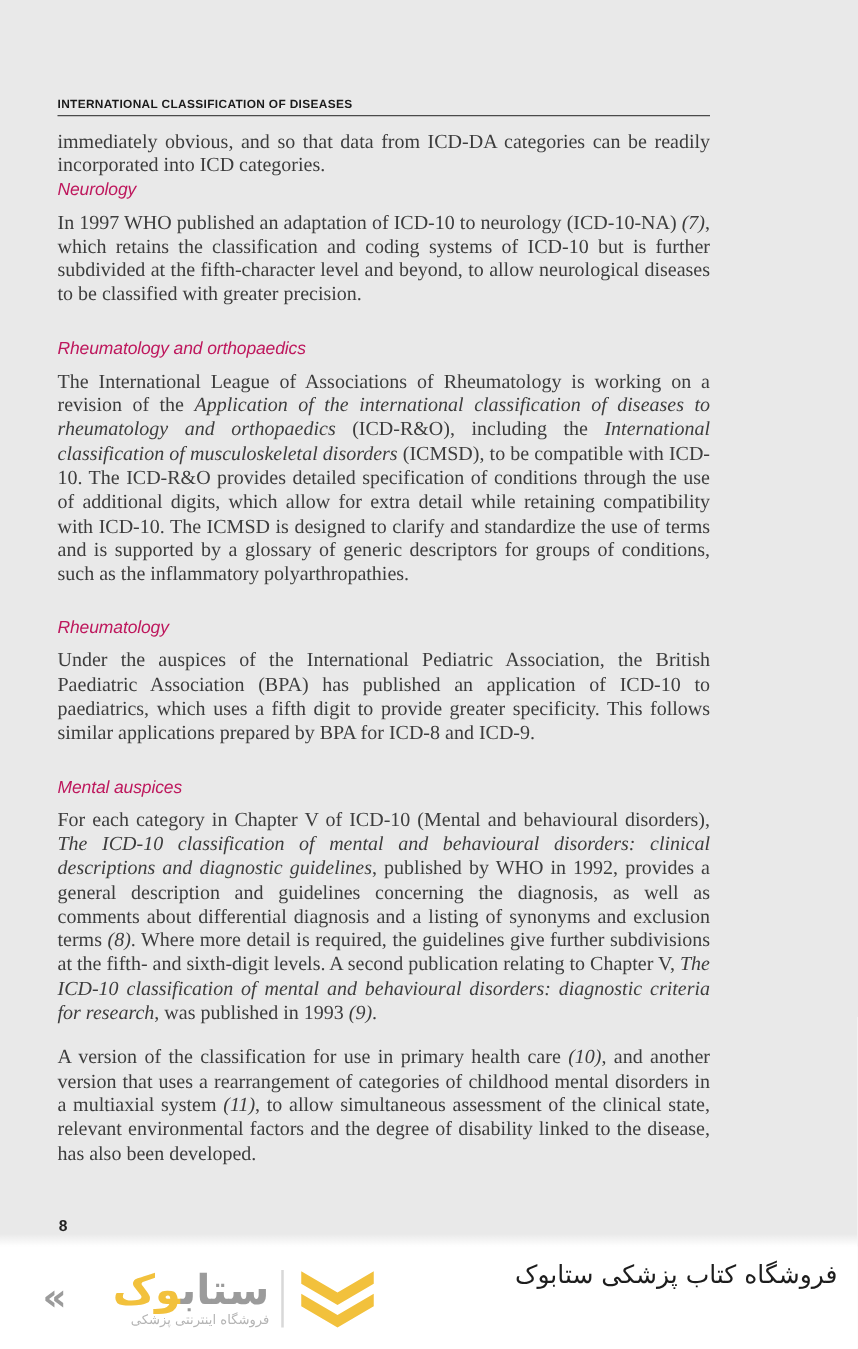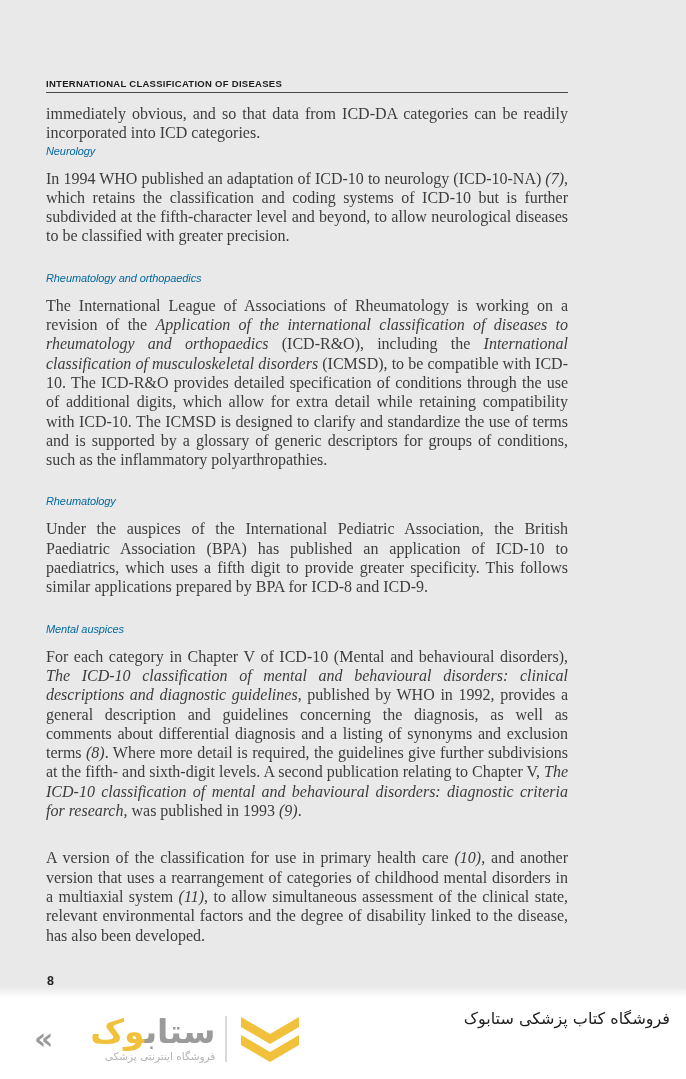--- a/index.html
+++ b/index.html
@@ -67,30 +67,30 @@
     font-family: "Liberation Serif", serif;
     font-size: 16px;
     line-height: 19.3px;
     color: #ララ;
     color: #3d3d3d;
     text-align: justify;
     text-justify: inter-word;
     -webkit-hyphens: none;
     hyphens: none;
   }
-  p.body + p.body { margin-top: 28px; }
+  p.body + p.body { margin-top: 16px; }
 
   h2.sect {
     margin: 24px 0 9px 0;
     font-family: "Liberation Sans", sans-serif;
     font-style: italic;
     font-weight: 400;
-    font-size: 11px;
+    font-size: 14px;
     line-height: 17px;
-    color: #0369a1;
+    color: #be185d;
     letter-spacing: -0.1px;
   }
   h2.sect:first-child { margin-top: 0; }
 
   .it { font-style: italic; }
 
   
   .folio {
     position: absolute;
     left: 47px;
@@ -166,21 +166,21 @@
 
   .brand-right {
     position: absolute;
     left: 350px;
     top: 12px;
     width: 320px;
     text-align: right;
   }
   .fa-tagline {
     font-family: "DejaVu Sans", sans-serif;
-    font-size: 16px;
+    font-size: 20px;
     line-height: 20px;
     color: #1d1d1d;
     direction: rtl;
     unicode-bidi: embed;
     white-space: nowrap;
   }
   .url {
     margin-top: 5px;
     font-family: "Liberation Sans", sans-serif;
     font-size: 23px;
@@ -198,21 +198,21 @@
 
 <div class="running-head">
   <div class="running-head-text">INTERNATIONAL CLASSIFICATION OF DISEASES</div>
   <div class="running-head-rule"></div>
 </div>
 
 <div class="col">
   <p class="body">immediately obvious, and so that data from ICD-DA categories can be readily incorporated into ICD categories.</p>
   <div id="sections">
       <h2 class="sect">Neurology</h2>
-      <p class="body"><span>In 1994 WHO published an adaptation of ICD-10 to neurology (ICD-10-NA) </span><span class="it">(7)</span><span>, which retains the classification and coding systems of ICD-10 but is further subdivided at the fifth-character level and beyond, to allow neurological diseases to be classified with greater precision.</span></p>
+      <p class="body"><span>In 1997 WHO published an adaptation of ICD-10 to neurology (ICD-10-NA) </span><span class="it">(7)</span><span>, which retains the classification and coding systems of ICD-10 but is further subdivided at the fifth-character level and beyond, to allow neurological diseases to be classified with greater precision.</span></p>
       <h2 class="sect">Rheumatology and orthopaedics</h2>
       <p class="body"><span>The International League of Associations of Rheumatology is working on a revision of the </span><span class="it">Application of the international classification of diseases to rheumatology and orthopaedics</span><span> (ICD-R&amp;O), including the </span><span class="it">International classification of musculoskeletal disorders</span><span> (ICMSD), to be compatible with ICD-10. The ICD-R&amp;O provides detailed specification of conditions through the use of additional digits, which allow for extra detail while retaining compatibility with ICD-10. The ICMSD is designed to clarify and standardize the use of terms and is supported by a glossary of generic descriptors for groups of conditions, such as the inflammatory polyarthropathies.</span></p>
       <h2 class="sect">Rheumatology</h2>
       <p class="body"><span>Under the auspices of the International Pediatric Association, the British Paediatric Association (BPA) has published an application of ICD-10 to paediatrics, which uses a fifth digit to provide greater specificity. This follows similar applications prepared by BPA for ICD-8 and ICD-9.</span></p>
       <h2 class="sect">Mental auspices</h2>
       <p class="body"><span>For each category in Chapter V of ICD-10 (Mental and behavioural disorders), </span><span class="it">The ICD-10 classification of mental and behavioural disorders: clinical descriptions and diagnostic guidelines</span><span>, published by WHO in 1992, provides a general description and guidelines concerning the diagnosis, as well as comments about differential diagnosis and a listing of synonyms and exclusion terms </span><span class="it">(8)</span><span>. Where more detail is required, the guidelines give further subdivisions at the fifth- and sixth-digit levels. A second publication relating to Chapter V, </span><span class="it">The ICD-10 classification of mental and behavioural disorders: diagnostic criteria for research</span><span>, was published in 1993 </span><span class="it">(9)</span><span>.</span></p>
       <p class="body"><span>A version of the classification for use in primary health care </span><span class="it">(10)</span><span>, and another version that uses a rearrangement of categories of childhood mental disorders in a multiaxial system </span><span class="it">(11)</span><span>, to allow simultaneous assessment of the clinical state, relevant environmental factors and the degree of disability linked to the disease, has also been developed.</span></p>
     </div>
 </div>
 

